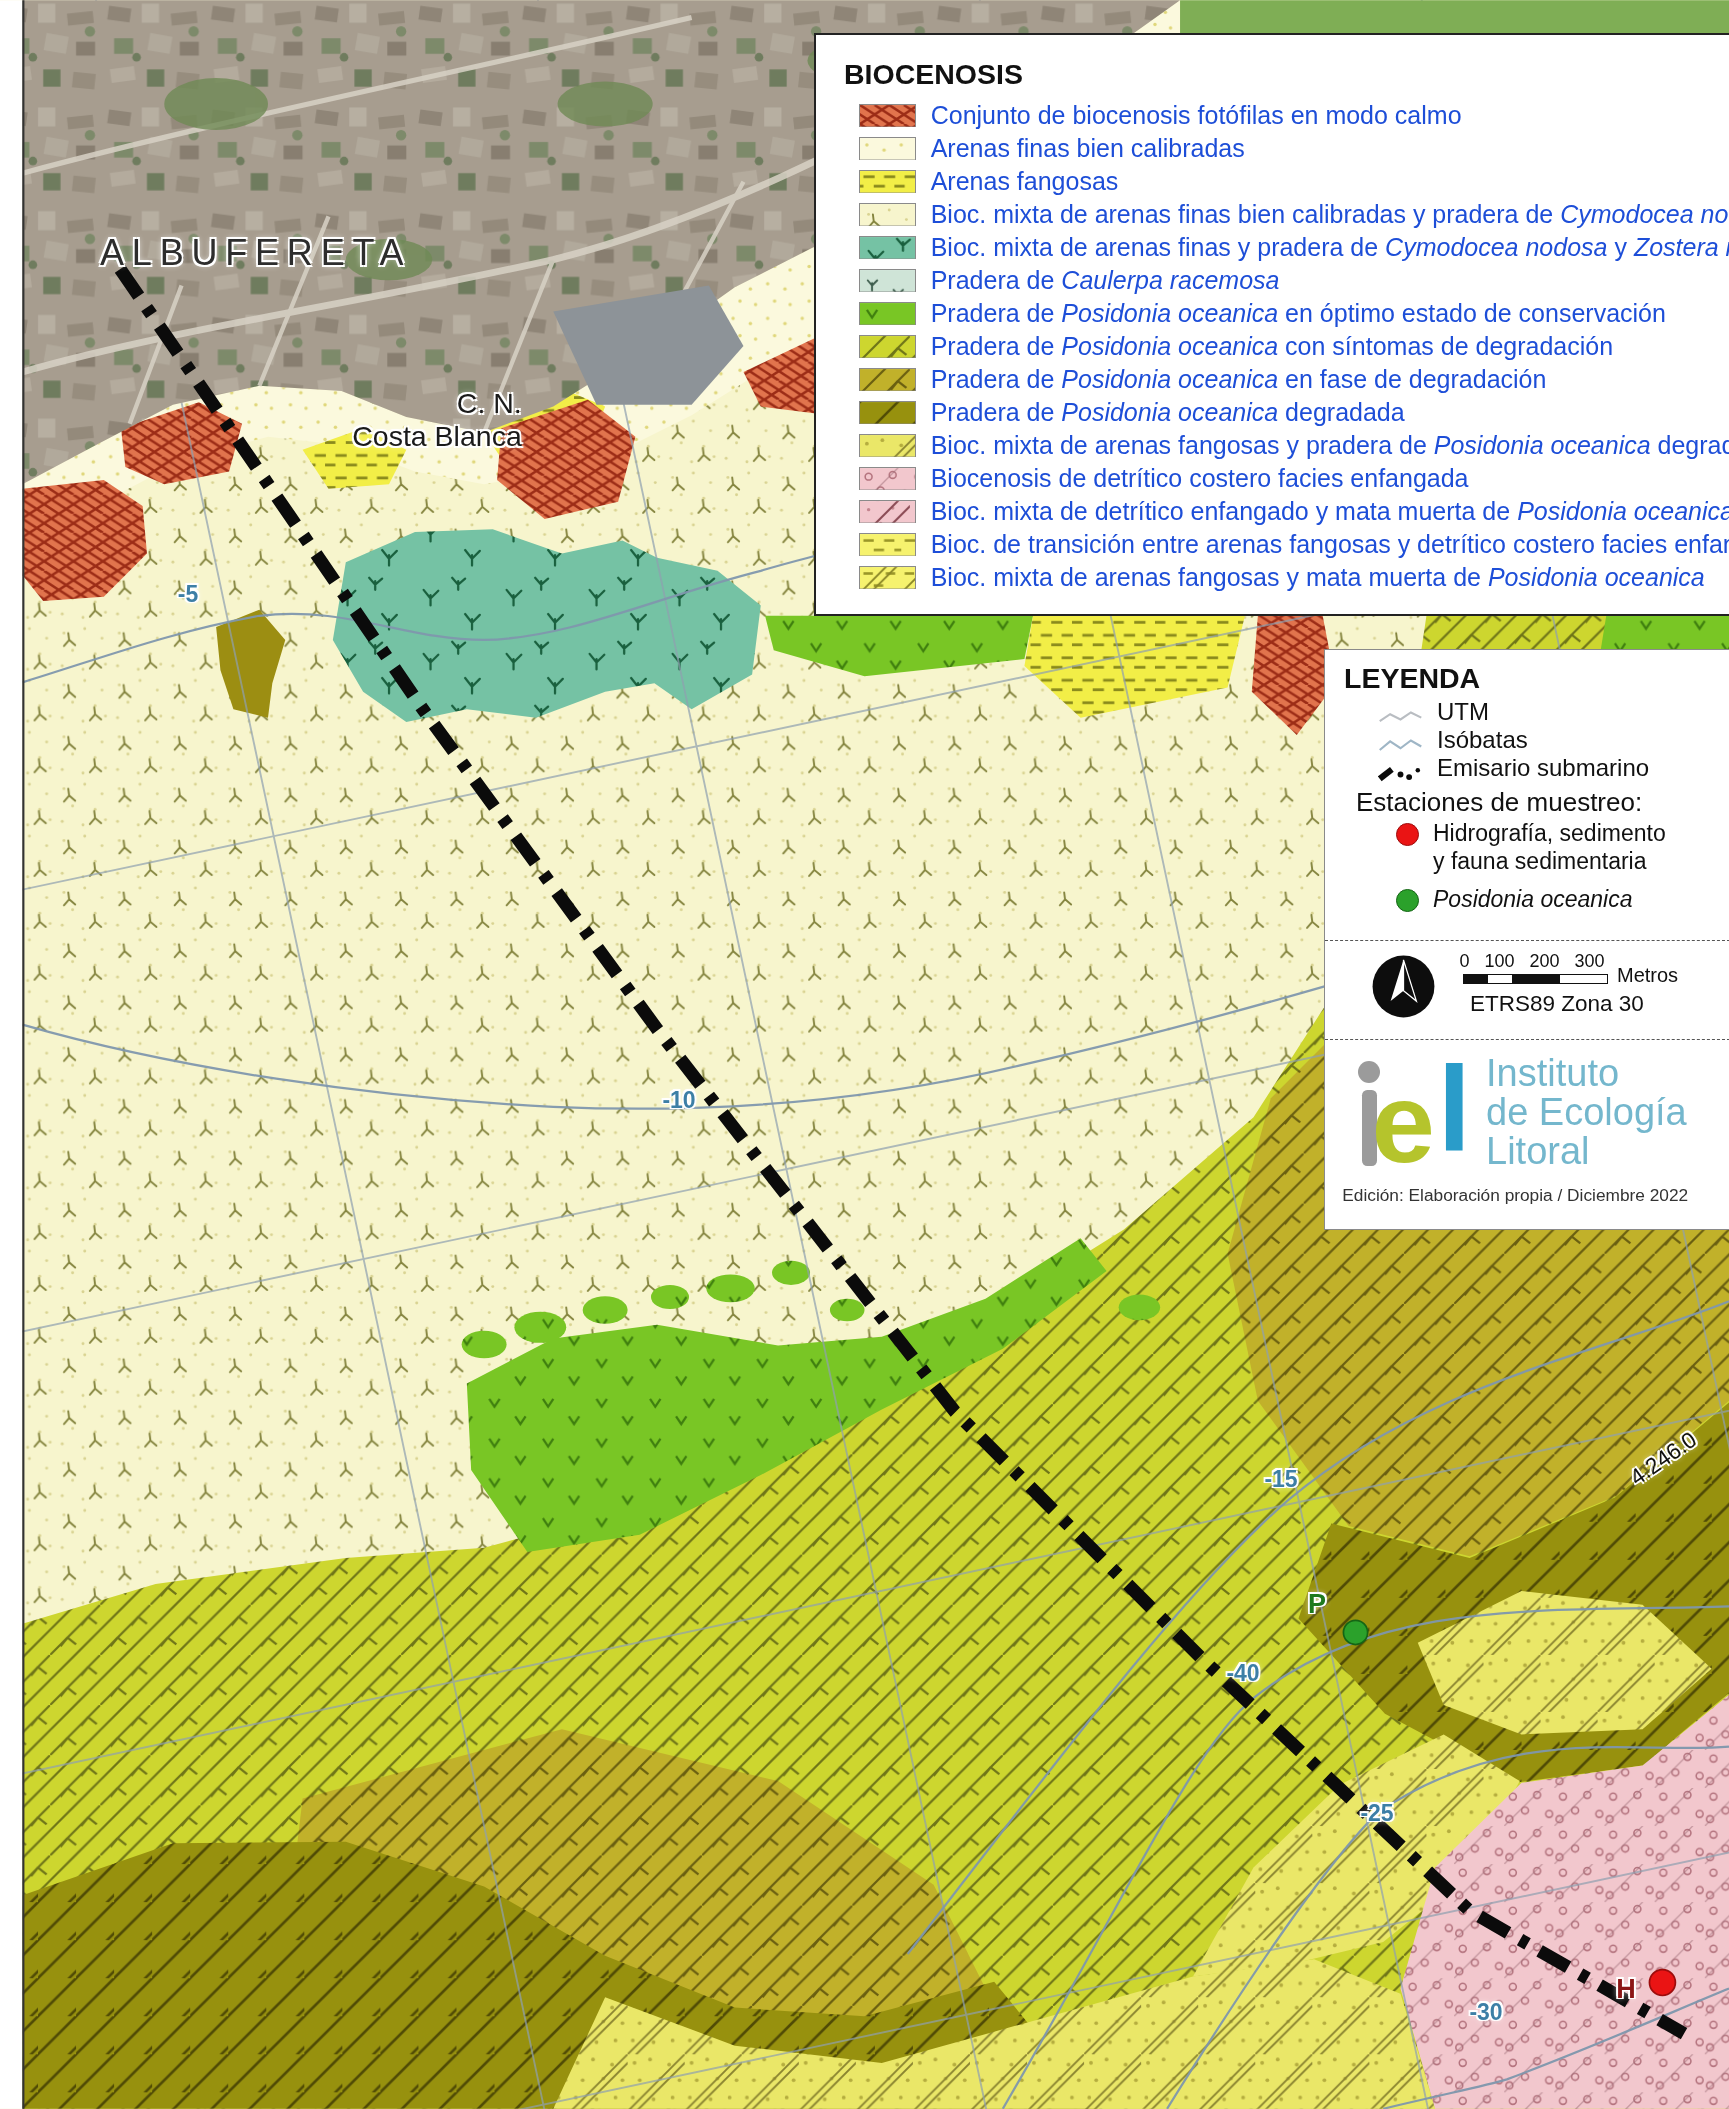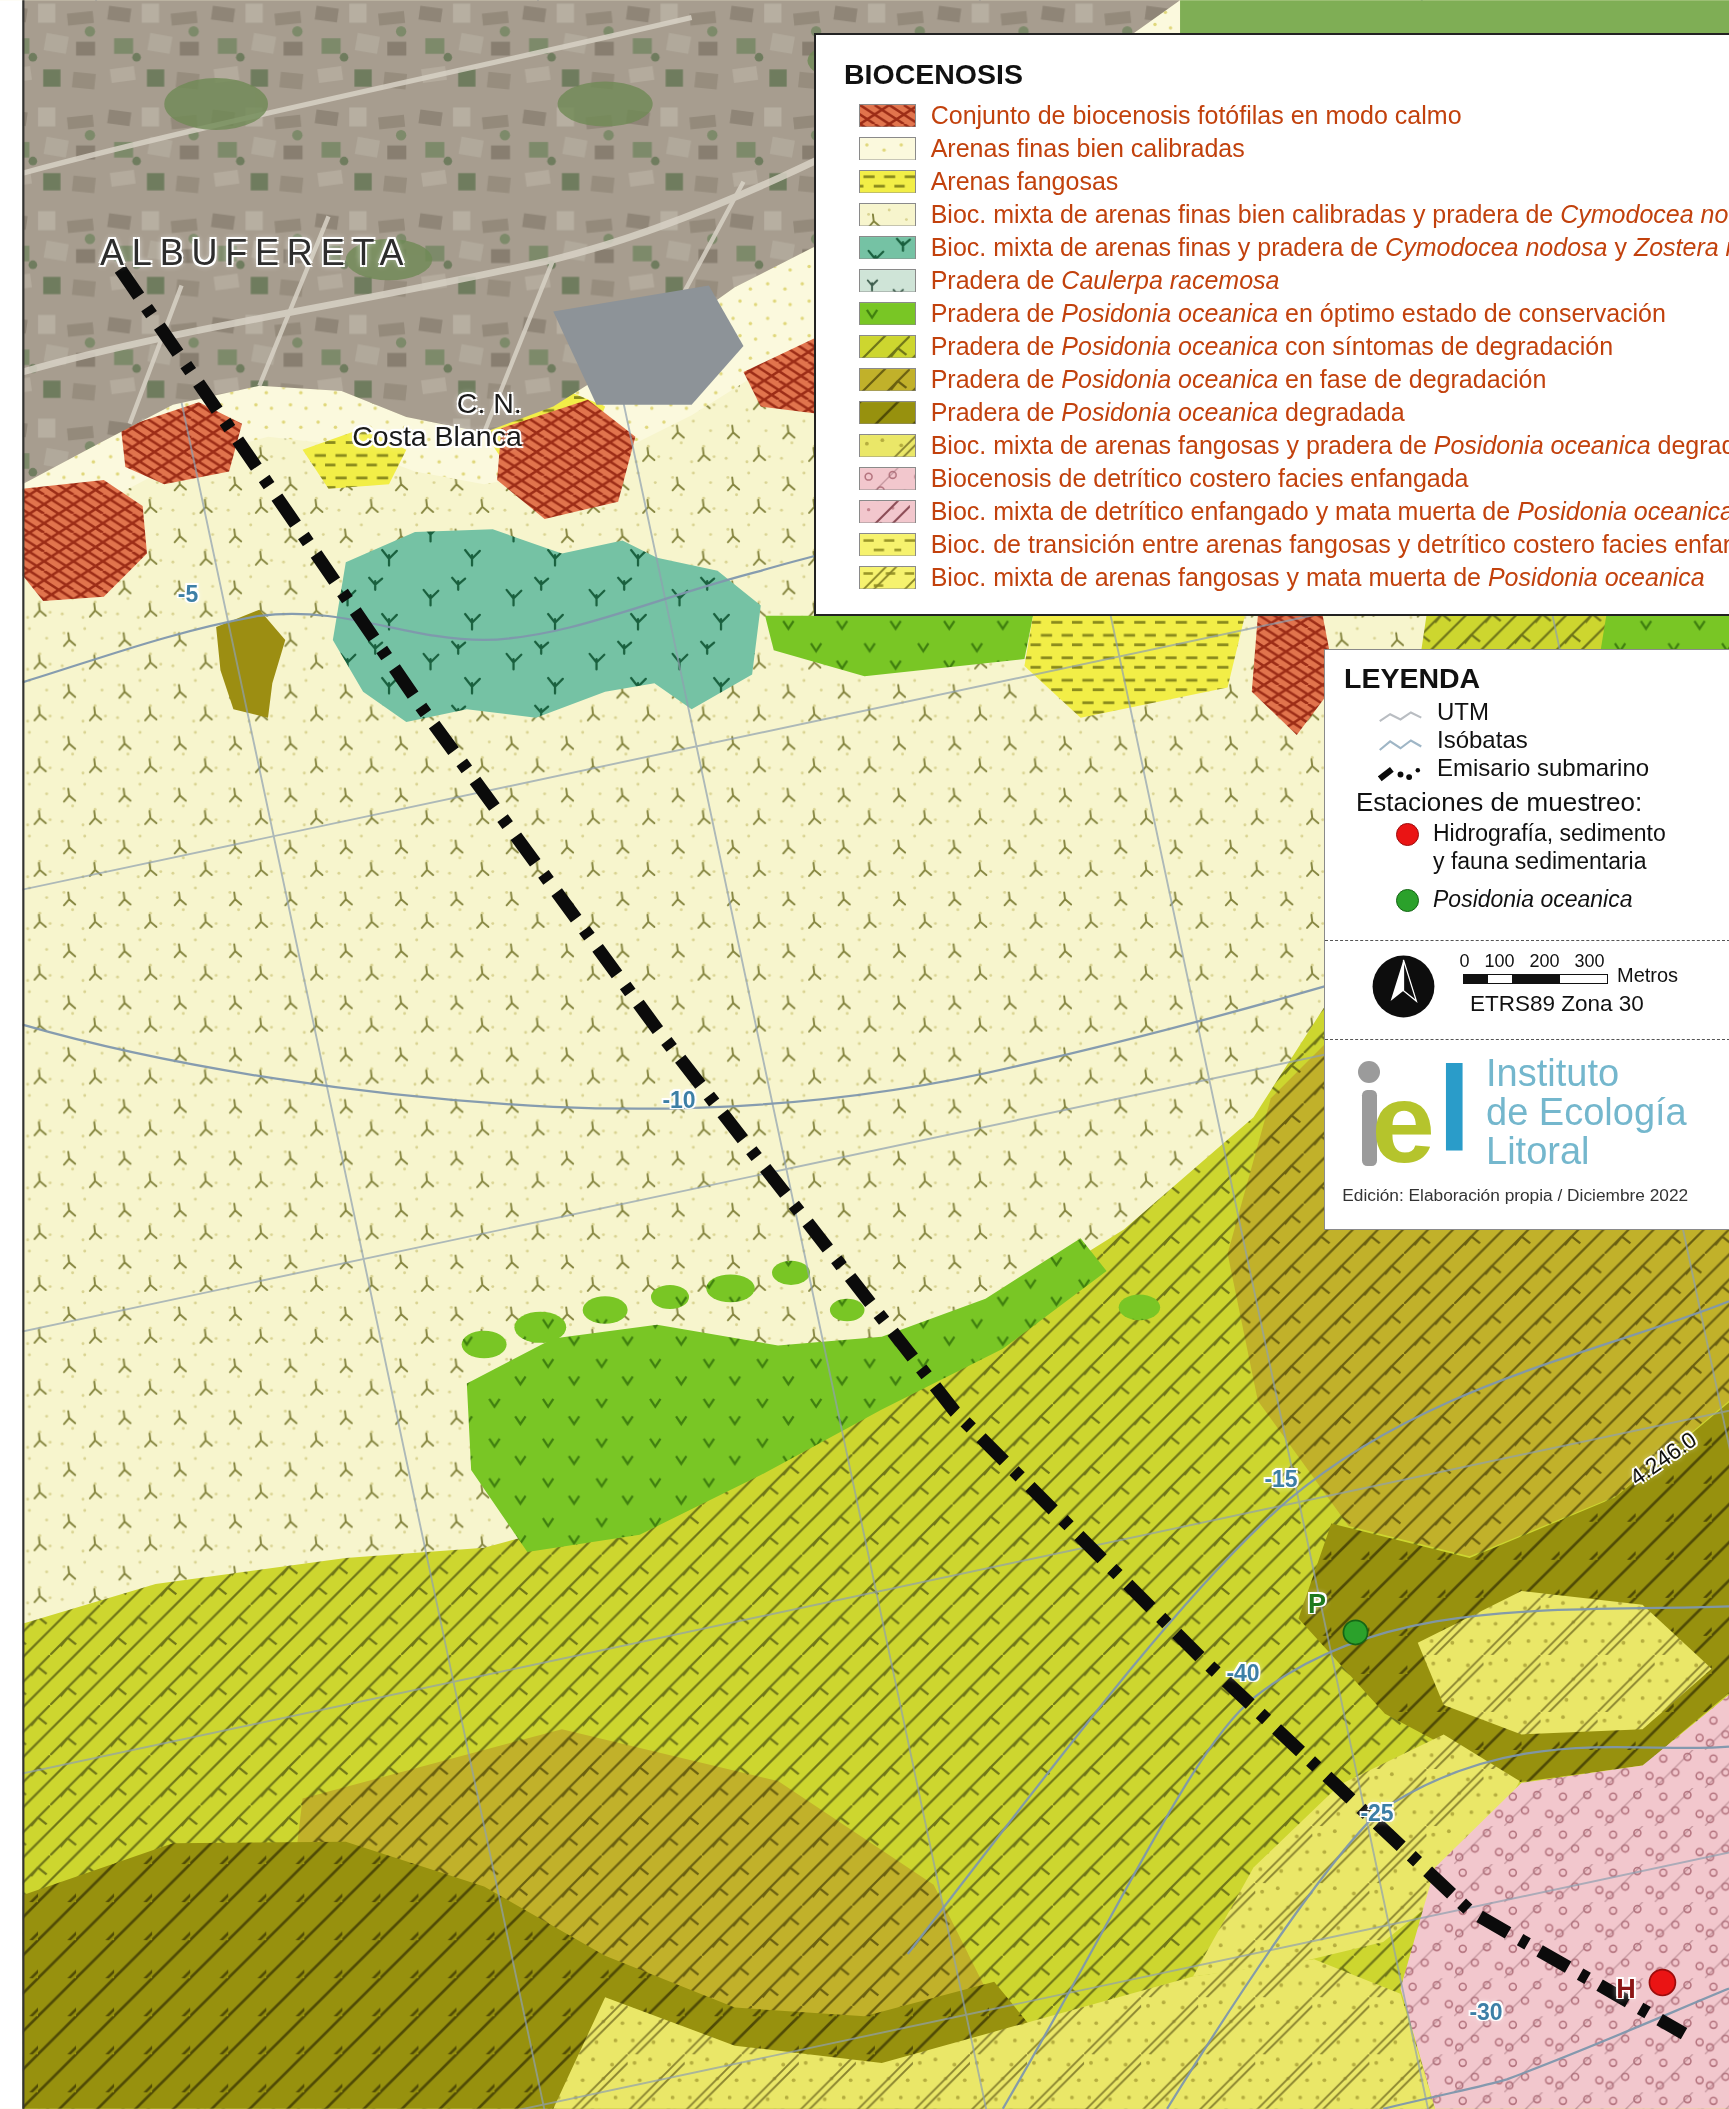--- a/index.html
+++ b/index.html
@@ -19,21 +19,21 @@
   .st-h{color:#8c1616;}
 
   
   #biocenosis{position:absolute;left:814px;top:33px;width:1044px;height:583px;
     background:#fff;border:2.6px solid #222;border-right:none;box-sizing:border-box;
     padding-top:22.5px;}
   #biocenosis .bio-title{font-size:28.5px;font-weight:700;color:#111;padding-left:28px;margin-bottom:8.6px;}
   .leg-row{display:flex;align-items:center;height:33px;padding-left:43px;gap:14.7px;}
   .leg-swatch{flex:0 0 auto;width:57px;height:23px;border:0.9px solid #8a8a8a;box-sizing:border-box;}
   .leg-swatch svg{display:block;}
-  .leg-text{font-size:25px;color:#c2410c;white-space:nowrap;}
+  .leg-text{font-size:25px;color:#1d4ed8;white-space:nowrap;}
 
   
   #rightpanel{position:absolute;left:1324px;top:649px;width:406px;height:581px;
     background:#fff;border:1.7px solid #8a8a8a;border-right:none;box-sizing:border-box;}
   .sec{position:relative;box-sizing:border-box;}
   #sec-leyenda{height:290px;}
   #sec-scale{height:99px;border-top:1.7px dashed #555;}
   #sec-logo{height:189px;border-top:1.7px dashed #555;}
   .ley-title{font-size:28.5px;font-weight:700;color:#111;position:absolute;left:19px;top:12px;}
   .ley-row{position:absolute;display:flex;align-items:flex-end;gap:12px;font-size:24px;color:#111;}

